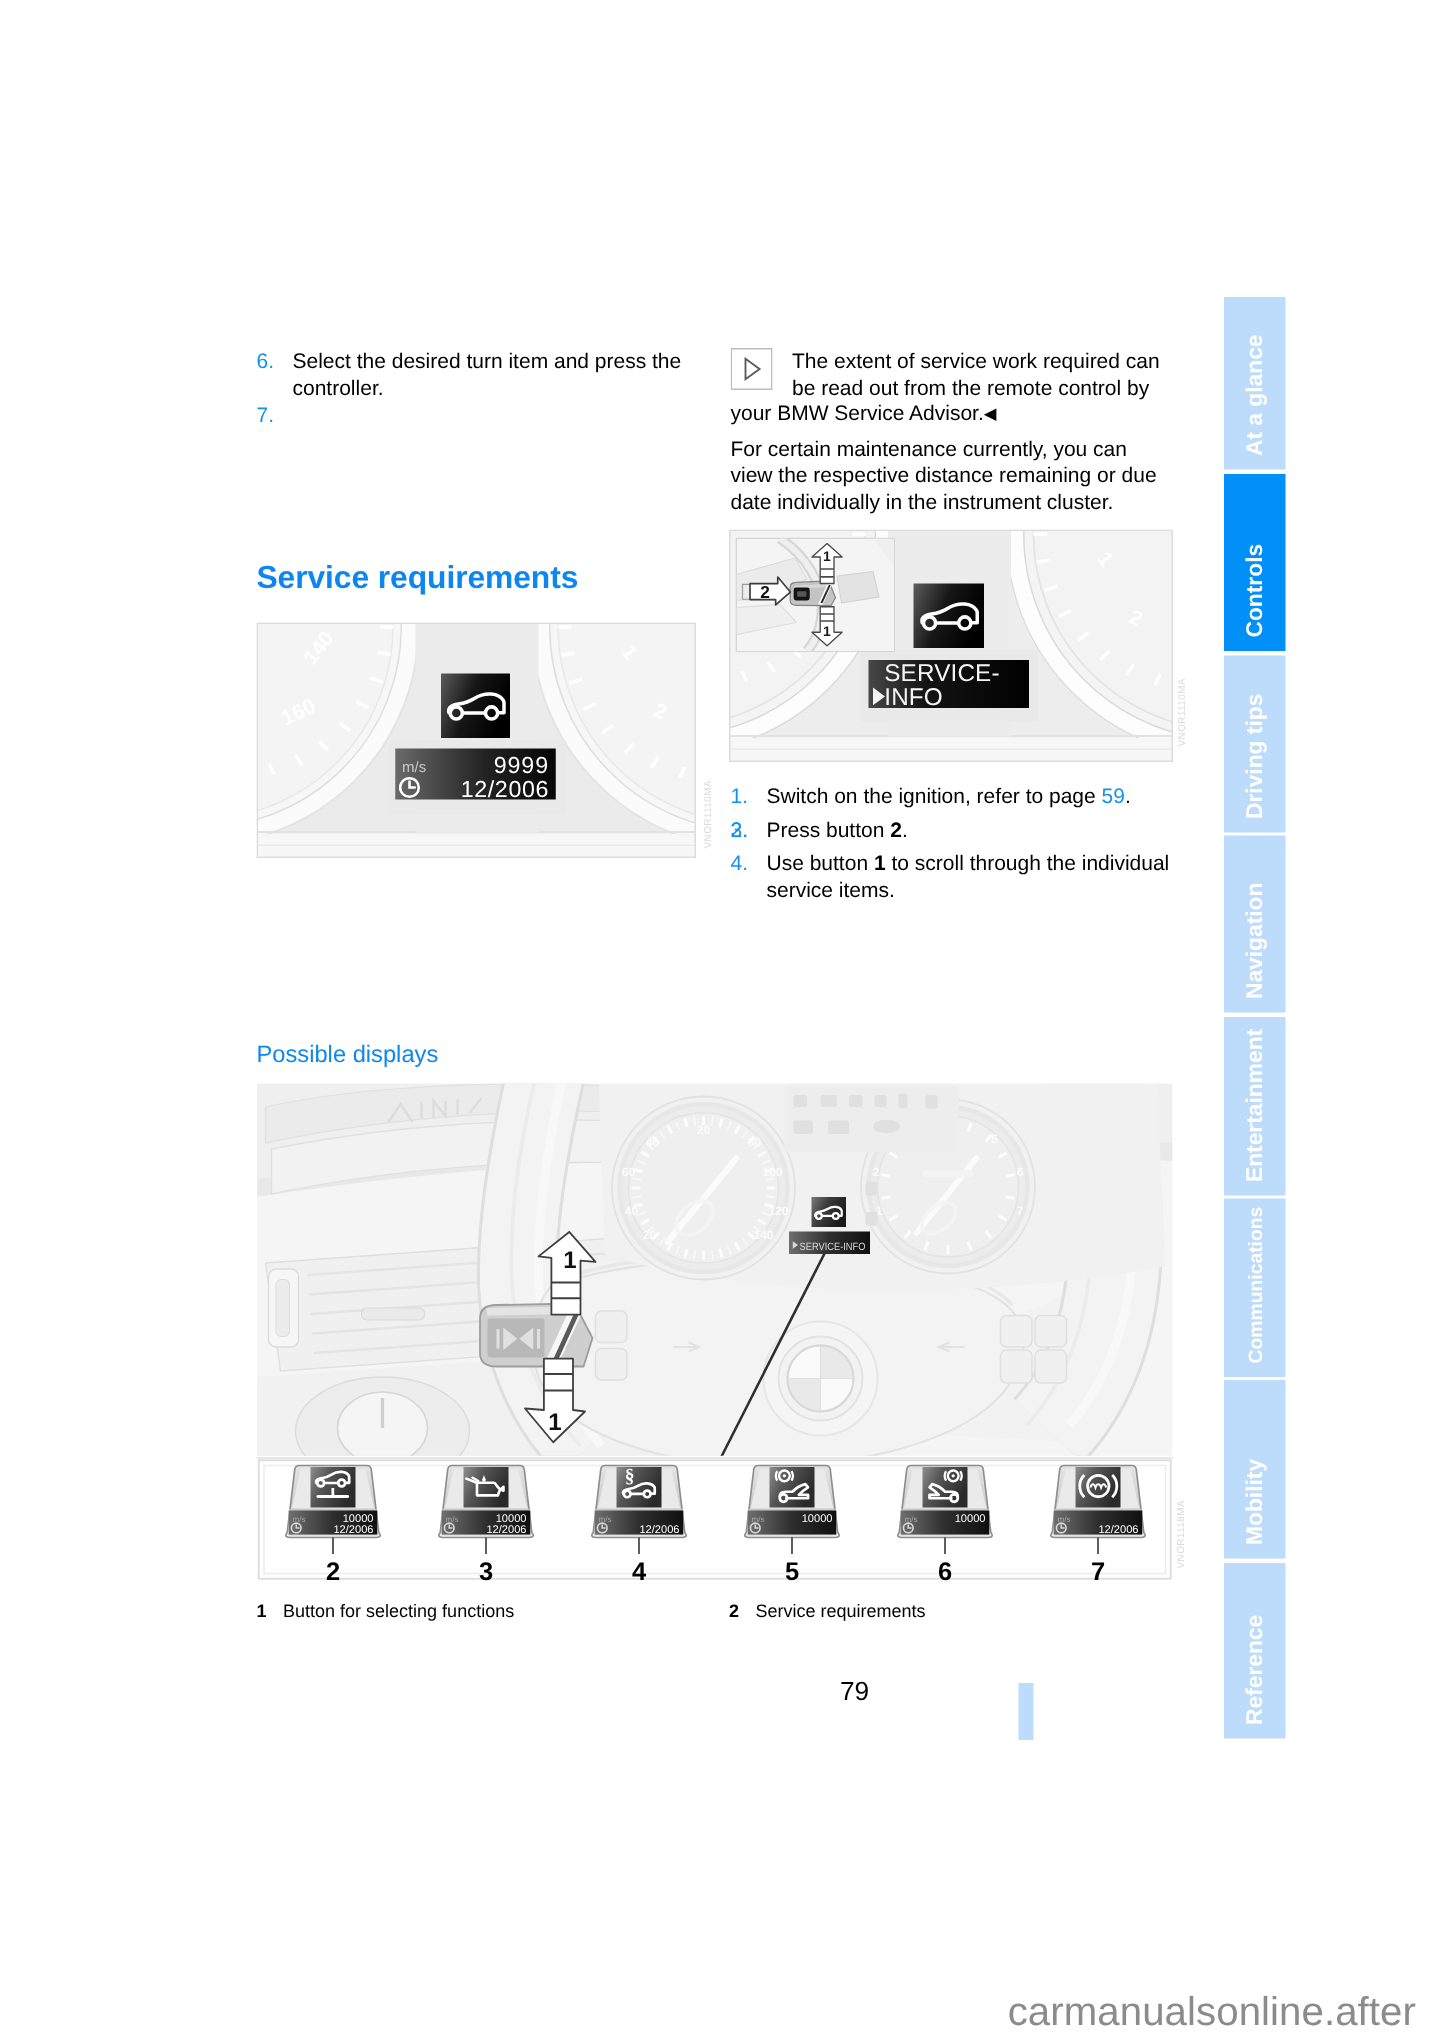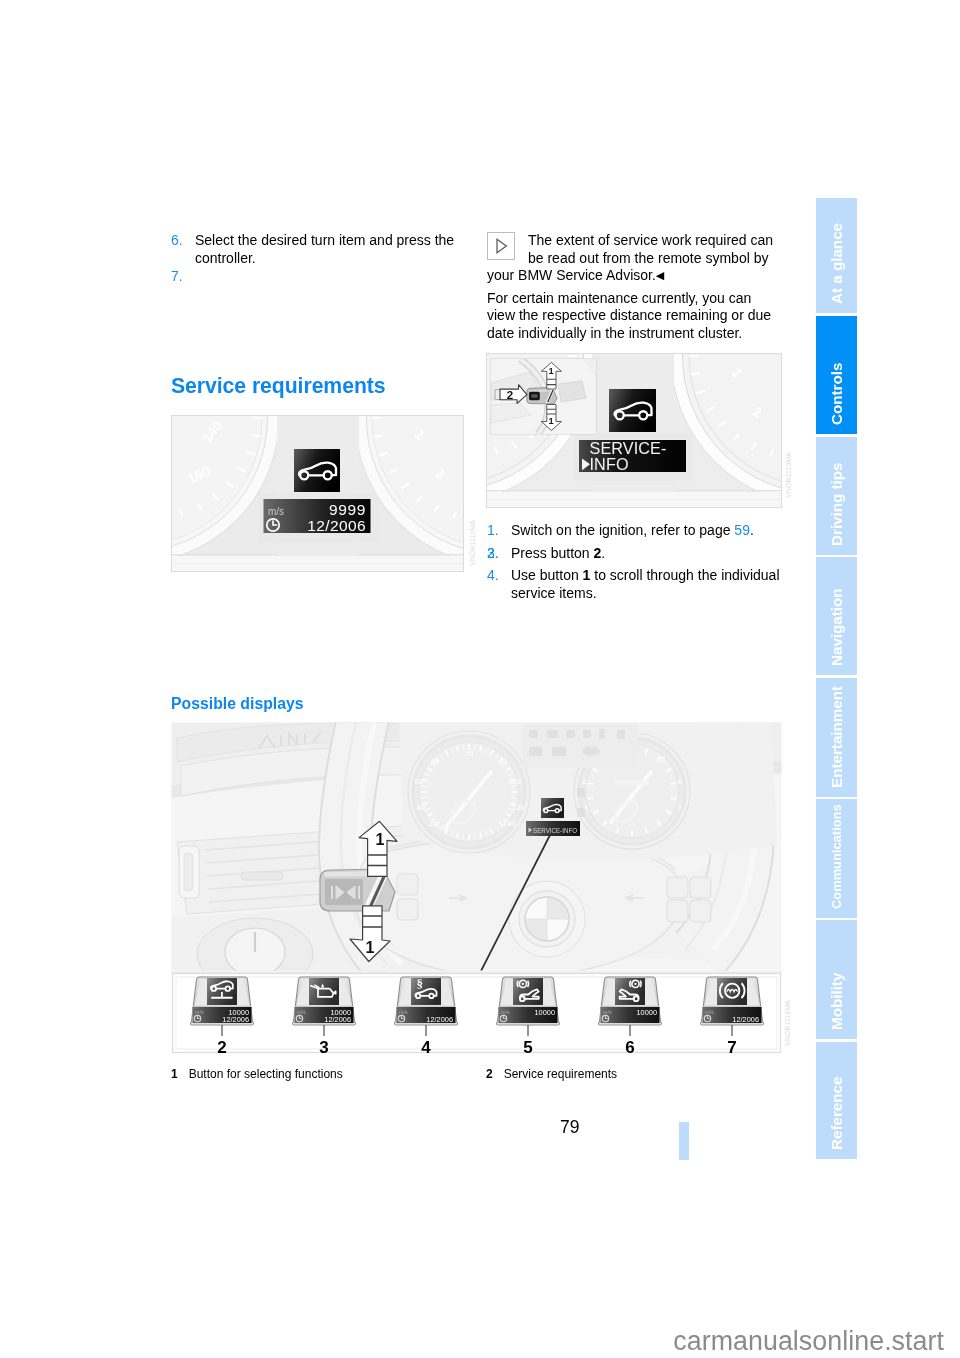--- a/index.html
+++ b/index.html
@@ -10,21 +10,21 @@
   
   .col{position:absolute;font-size:14px;line-height:17.5px;color:#000;}
   .colL{left:171px;top:232px;width:296px;}
   .colR{left:487px;top:232px;width:296px;}
   .nlist{margin:0;padding:0;list-style:none;}
   .nitem{position:relative;padding-left:24px;}
   .nitem + .nitem{margin-top:5px;}
   .nnum{position:absolute;left:0;top:0;color:#1490ef;}
   h2.sec{color:#0d87ef;font-size:21.2px;font-weight:bold;margin:0;padding:0;
          letter-spacing:-0.05px;line-height:21px;}
-  h3.sub{color:#0d87ef;font-size:15.8px;font-weight:bold;margin:0;padding:0;line-height:16px;}
+  h3.sub{color:#0d87ef;font-size:15.8px;font-weight:normal;margin:0;padding:0;line-height:16px;}
   .blue{color:#1490ef;}
   b{font-weight:bold;}
   
   #sidebar{position:absolute;left:816px;top:198px;width:41px;height:961px;}
   .tab{position:absolute;left:0;width:41px;background:#bddcfb;color:#ffffff;}
   .tab.active{background:#0090f8;}
   .tab .lbl{position:absolute;left:0;bottom:9px;width:41px;height:300px;
             writing-mode:vertical-rl;transform:rotate(180deg);
             white-space:nowrap;font-size:15.2px;font-weight:bold;
             display:flex;align-items:center;justify-content:flex-start;}
@@ -96,21 +96,21 @@
   <h3 class="sub abs" style="left:171px;top:696px;width:296px">Possible displays</h3>
 
   <div class="col colR" id="colR">
     <div class="noteblk">
       <span class="noteicon">
         <svg width="28" height="28" viewBox="0 0 28 28">
           <rect x="0.5" y="0.5" width="27" height="27" fill="none" stroke="#bcbcbc" stroke-width="1"></rect>
           <path d="M10 7.2 L19.4 14 L10 20.8 Z" fill="none" stroke="#5a5a5a" stroke-width="1.25"></path>
         </svg>
       </span>
-      <span>The extent of service work required can be read out from the remote symbol by your BMW Service Advisor.</span><span class="endmark">◀</span>
+      <span>The extent of service work required can be read out from the remote control by your BMW Service Advisor.</span><span class="endmark">◀</span>
     </div>
     <div style="margin-top:5px">For certain maintenance currently, you can view the respective distance remaining or due date individually in the instrument cluster.</div>
   </div>
 
   <div class="col" style="left:487px;top:522px;width:296px">
     <ul class="nlist">
       <li class="nitem">
         <span class="nnum">1.</span>
         <span>Switch on the ignition, refer to page </span><span class="blue">59</span><span>.</span>
       </li>
@@ -836,14 +836,14 @@
     <b>1</b><span style="display:inline-block;width:11px"></span><span>Button for selecting functions</span>
   </div>
   <div class="figcap" style="left:486px;top:1066px;width:300px">
     <b>2</b><span style="display:inline-block;width:11px"></span><span>Service requirements</span>
   </div>
 
   <div id="figures"></div>
 
   <div id="pagenum">79</div>
   <div id="pagebar"></div>
-  <div id="wm">carmanualsonline.start</div>
+  <div id="wm">carmanualsonline.after</div>
 </div>
 
 </body></html>

